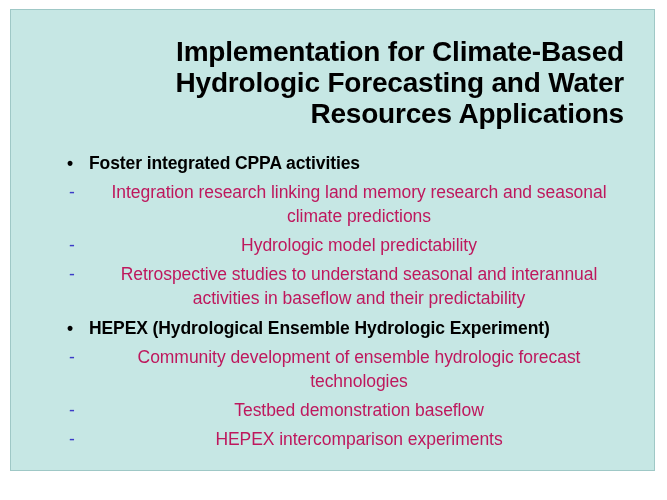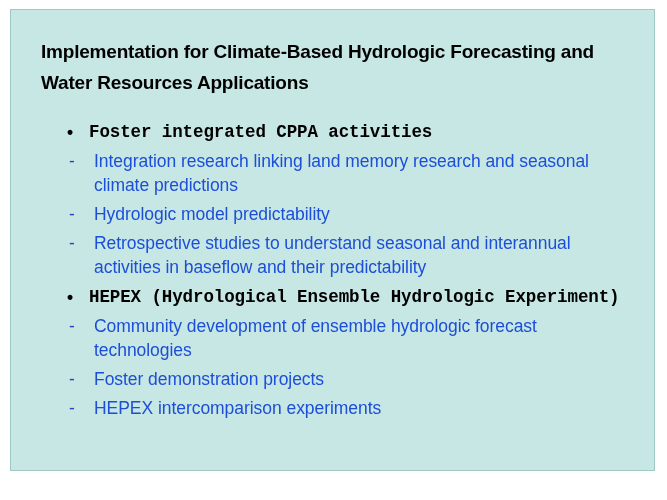--- a/index.html
+++ b/index.html
@@ -18,24 +18,24 @@
     left: 10px;
     top: 9px;
     width: 645px;
     height: 462px;
     background: #c6e7e4;
     border: 1px solid #9fc8c6;
     box-sizing: border-box;
   }
   .slide-title {
     margin: 26px 30px 0 30px;
-    text-align: left;
+    text-align: right;
     color: #000000;
     font-weight: bold;
-    font-size: 19px;
+    font-size: 28px;
     line-height: 31px;
     letter-spacing: -0.2px;
   }
   .body-list {
     margin: 22px 0 0 0;
     padding: 0 30px 0 56px;
   }
   .item {
     display: flex;
     align-items: flex-start;
@@ -59,39 +59,39 @@
     font-size: 17.5px;
     font-weight: bold;
     line-height: 24px;
   }
   .lvl1 .text {
     color: #000000;
     font-size: 17.5px;
     font-weight: bold;
     line-height: 24px;
     letter-spacing: -0.1px;
-    font-family: Liberation Mono, monospace;
   }
   
   .lvl2 {
     margin-top: 5px;
     margin-bottom: 4px;
     padding-left: 2px;
   }
   .lvl2 .bullet {
     width: 25px;
     color: #3c3cc8;
     font-size: 17.5px;
     line-height: 24px;
   }
   .lvl2 .text {
-    color: #1d4ed8;
+    color: #be185d;
     font-size: 17.5px;
     line-height: 24px;
     letter-spacing: -0.05px;
+    text-align: center;
   }
 </style>
 </head>
 <body>
 
 <div class="slide">
 
   <div class="slide-title">Implementation for Climate-Based Hydrologic Forecasting and Water Resources Applications</div>
 
   <div class="body-list">
@@ -121,21 +121,21 @@
       <span class="text">HEPEX (Hydrological Ensemble Hydrologic Experiment)</span>
     </div>
 
     <div class="item lvl2">
       <span class="bullet">-</span>
       <span class="text">Community development of ensemble hydrologic forecast technologies</span>
     </div>
 
     <div class="item lvl2">
       <span class="bullet">-</span>
-      <span class="text">Foster demonstration projects</span>
+      <span class="text">Testbed demonstration baseflow</span>
     </div>
 
     <div class="item lvl2">
       <span class="bullet">-</span>
       <span class="text">HEPEX intercomparison experiments</span>
     </div>
 
   </div>
 </div>
 

